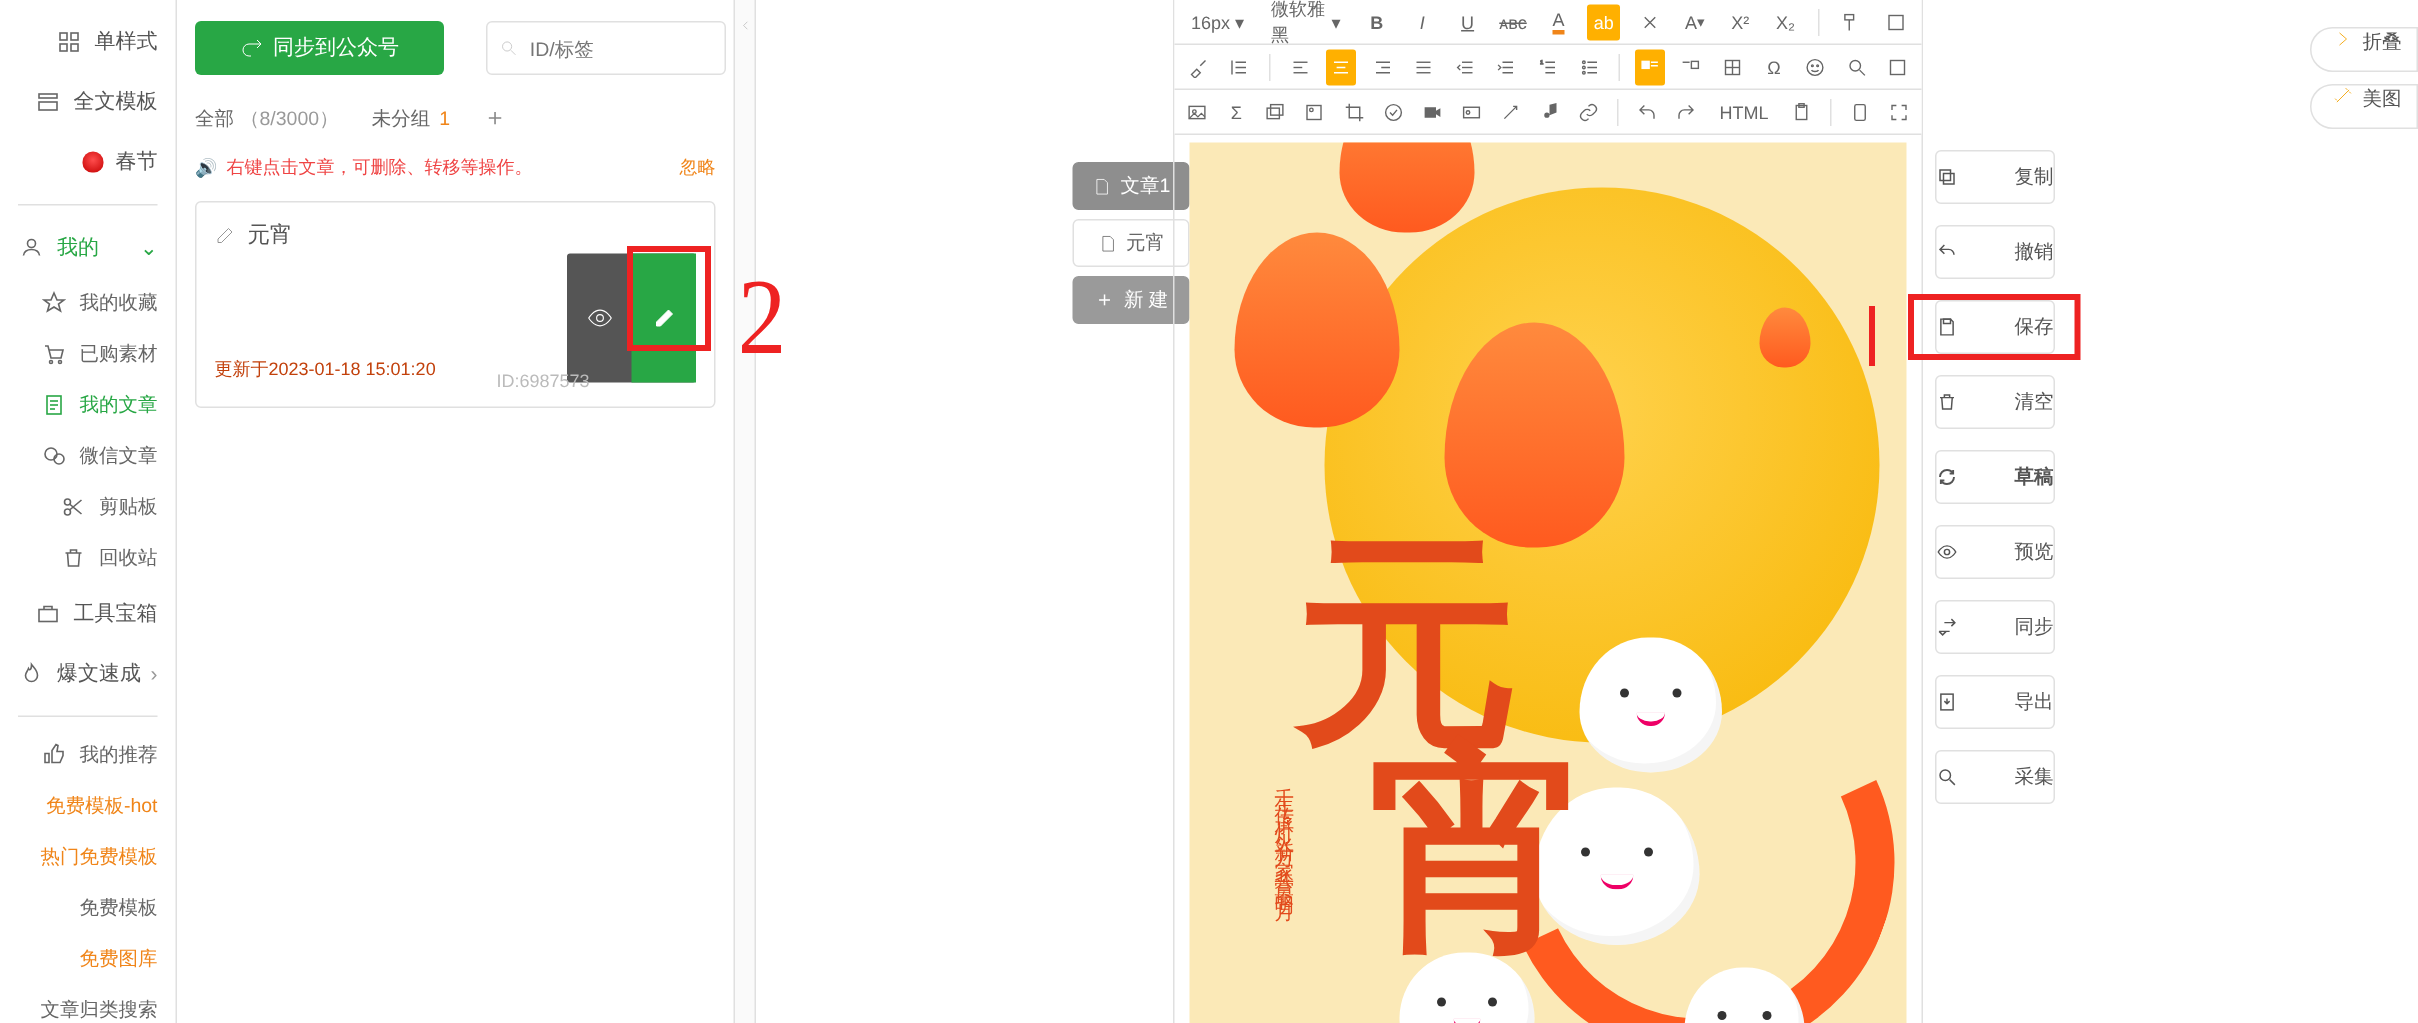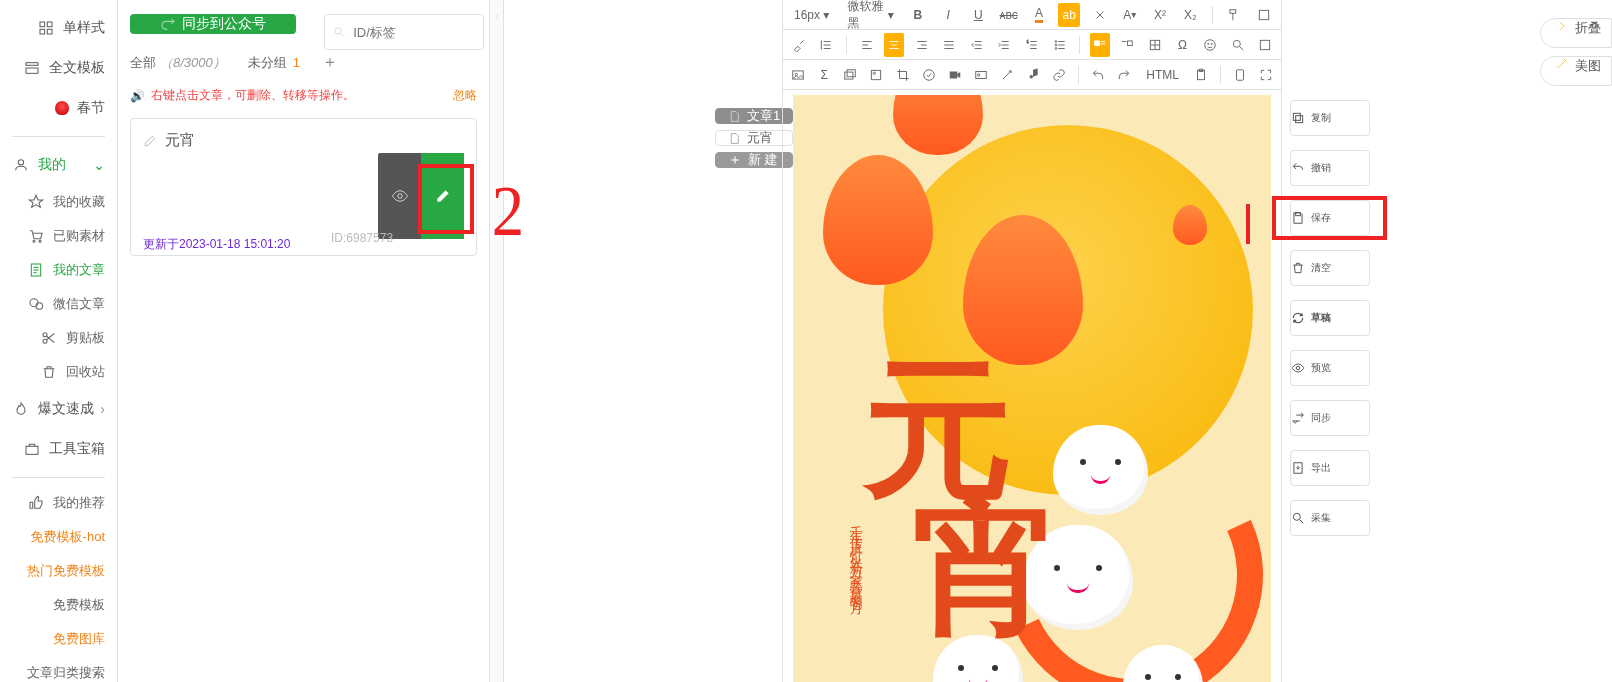--- a/index.html
+++ b/index.html
@@ -24,51 +24,51 @@
   .ls-ico{width:18px;height:18px;margin-right:8px;display:inline-flex;align-items:center;justify-content:center;}
   .ls-ico svg{width:16px;height:16px;stroke:#666;fill:none;stroke-width:1.6;}
   .ls-row.active .ls-ico svg{stroke:var(--green);}
   .ls-sep{height:1px;background:var(--border);margin:8px 12px;}
   .mine-row{display:flex;align-items:center;justify-content:space-between;height:40px;padding:0 12px;color:var(--green);font-size:14px;cursor:pointer;}
   .mine-row .lbl{display:flex;align-items:center;}
   .ls-row .chev,.mine-row .chev{margin-left:auto;color:var(--green);}
   .lantern{width:14px;height:14px;background:radial-gradient(circle at 50% 40%,#ff4d4d,#c40000);border-radius:50% 50% 45% 45%;display:inline-block;margin-right:8px;position:relative;}
   
   .mid-col{position:absolute;left:118px;top:0;width:372px;height:100%;border-right:1px solid var(--border);padding:14px 12px;}
-  .sync-btn{display:flex;align-items:center;justify-content:center;height:20px;background:var(--green);color:#fff;border-radius:4px;font-size:14px;cursor:pointer;}
+  .sync-btn{display:flex;align-items:center;justify-content:center;height:36px;background:var(--green);color:#fff;border-radius:4px;font-size:14px;cursor:pointer;}
   .sync-btn svg{width:16px;height:16px;stroke:#fff;fill:none;margin-right:6px;}
   .search-box{position:absolute;left:206px;top:14px;width:160px;height:36px;border:1px solid var(--border);border-radius:4px;display:flex;align-items:center;padding:0 8px;color:var(--muted);}
   .search-box svg{width:14px;height:14px;stroke:#bbb;fill:none;margin-right:6px;}
   .search-box input{border:none;outline:none;font-size:13px;color:#8b5cf6;width:100%;}
   .filter-row{margin-top:18px;display:flex;align-items:center;color:#666;font-size:13px;}
-  .filter-row .count{color:#999;margin-left:4px;font-style:italic;}
+  .filter-row .count{color:#999;margin-left:4px;}
   .filter-row .unsort{margin-left:22px;}
   .filter-row .one{color:var(--orange);margin-left:6px;}
   .filter-row .plus{margin-left:22px;color:#888;font-size:16px;cursor:pointer;}
   .tip-row{margin-top:14px;display:flex;align-items:center;font-size:12px;}
   .tip-ico{color:var(--orange);margin-right:6px;}
   .tip-txt{color:#ef4444;}
   .tip-ignore{margin-left:auto;color:var(--orange);cursor:pointer;}
   
   .card{margin-top:14px;border:1px solid var(--border);border-radius:4px;background:#fff;padding:12px;position:relative;height:138px;}
   .card-title{display:flex;align-items:center;color:#555;font-size:15px;}
   .card-title svg{width:14px;height:14px;stroke:#888;fill:none;margin-right:8px;}
-  .card-meta{position:absolute;left:12px;bottom:2px;color:#6d28d9;font-size:12px;}
+  .card-meta{position:absolute;left:12px;bottom:16px;color:#c2410c;font-size:12px;}
   .card-id{position:absolute;left:200px;bottom:10px;color:#bbb;font-size:12px;}
   .thumb-wrap{position:absolute;right:12px;top:34px;width:86px;height:86px;background:#555;border-radius:2px;display:flex;}
   .thumb-half{flex:1;display:flex;align-items:center;justify-content:center;}
   .thumb-half.view svg{width:18px;height:18px;stroke:#fff;fill:none;}
   .thumb-half.edit{background:var(--green);}
   .thumb-half.edit svg{width:16px;height:16px;stroke:#fff;fill:#fff;}
   
   .collapse-gutter{position:absolute;left:490px;top:0;width:14px;height:100%;background:#fafafa;border-right:1px solid var(--border);display:flex;align-items:flex-start;justify-content:center;padding-top:12px;cursor:pointer;}
   .collapse-gutter svg{width:10px;height:10px;stroke:#aaa;fill:none;}
   
   .doc-tabs{position:absolute;left:715px;top:108px;display:flex;flex-direction:column;gap:6px;}
-  .doc-tab{display:flex;align-items:center;height:16px;padding:0 12px;border:1px solid var(--border);border-radius:4px;background:#fff;color:#666;font-size:13px;cursor:pointer;min-width:60px;}
+  .doc-tab{display:flex;align-items:center;height:32px;padding:0 12px;border:1px solid var(--border);border-radius:4px;background:#fff;color:#666;font-size:13px;cursor:pointer;min-width:60px;justify-content:center;}
   .doc-tab.active{background:#8e8e8e;color:#fff;border-color:#8e8e8e;}
   .doc-tab svg{width:13px;height:13px;stroke:currentColor;fill:none;margin-right:6px;}
   .doc-tab.new{background:#9a9a9a;color:#fff;border-color:#9a9a9a;}
   .doc-tab.new .plus{font-size:14px;margin-right:6px;}
   
   .editor{position:absolute;left:782px;top:0;width:500px;height:100%;border-left:1px solid var(--border);border-right:1px solid var(--border);}
   .tb-row{height:30px;border-bottom:1px solid var(--border);display:flex;align-items:center;padding:0 6px;gap:8px;background:#fff;}
   .tb-btn{width:26px;height:24px;display:flex;align-items:center;justify-content:center;color:var(--toolbar);border-radius:2px;cursor:pointer;font-size:12px;}
   .tb-btn.wide{width:auto;padding:0 5px;font-size:12px;}
   .tb-btn.sel{background:#ffb000;color:#fff;}
@@ -91,21 +91,21 @@
   .dumpling.b{left:230px;top:430px;width:110px;height:105px;}
   .dumpling.c{left:140px;top:540px;width:90px;height:80px;}
   .dumpling.d{left:330px;top:550px;width:80px;height:75px;}
   .ribbon{position:absolute;left:210px;top:350px;width:260px;height:260px;border:26px solid #ff5a1f;border-left-color:transparent;border-top-color:transparent;border-radius:50%;transform:rotate(20deg);}
   .big-char{position:absolute;font-family:"STKaiti","KaiTi",serif;color:#e24a1b;font-size:150px;line-height:1;font-weight:600;}
   .big-char.a{left:70px;top:260px;}
   .big-char.b{left:120px;top:400px;}
   .v-text{position:absolute;left:50px;top:420px;writing-mode:vertical-rl;color:#e24a1b;font-size:13px;letter-spacing:6px;line-height:1.9;}
   
   .right-panel{position:absolute;left:1290px;top:100px;width:80px;display:flex;flex-direction:column;gap:14px;}
-  .rp-btn{height:36px;border:1px solid var(--border);border-radius:4px;background:#fff;display:flex;align-items:center;justify-content:flex-start;color:#555;font-size:10px;cursor:pointer;gap:6px;}
+  .rp-btn{height:36px;border:1px solid var(--border);border-radius:4px;background:#fff;display:flex;align-items:center;justify-content:space-between;color:#555;font-size:13px;cursor:pointer;gap:6px;}
   .rp-btn svg{width:14px;height:14px;stroke:#555;fill:none;stroke-width:1.7;}
   
   .float-right{position:absolute;right:0;top:18px;display:flex;flex-direction:column;gap:8px;align-items:flex-end;}
   .fr-btn{height:30px;background:#fff;border:1px solid var(--border);border-radius:15px 0 0 15px;padding:0 10px 0 14px;display:flex;color:#555;font-size:13px;cursor:pointer;gap:6px;}
   .fr-btn svg{width:14px;height:14px;stroke:#f2a100;fill:none;}
   
   .anno{position:absolute;pointer-events:none;}
   .anno-rect{border:4px solid #e22;position:absolute;}
   .anno-two{position:absolute;color:#e22;font-size:72px;font-family:"Segoe Script","Comic Sans MS",cursive;font-weight:500;transform:scaleX(.9);}
 </style>
@@ -205,34 +205,34 @@
         <svg viewBox="0 0 24 24">
           <path d="M4 7h16M9 7V4h6v3M6 7l1 13h10l1-13"></path>
         </svg>
       </span>
     <span>回收站</span>
   </div>
 
   <div class="ls-row">
     <span class="ls-ico">
         <svg viewBox="0 0 24 24">
+          <rect x="3" y="8" width="18" height="12"></rect>
+          <path d="M8 8V5h8v3"></path>
+        </svg>
+      </span>
+    <span>工具宝箱</span>
+  </div>
+  <div class="ls-row">
+    <span class="ls-ico">
+        <svg viewBox="0 0 24 24">
           <path d="M12 3c3 4 6 6 6 11a6 6 0 01-12 0c0-3 2-4 3-7 1 2 3 2 3-4z"></path>
         </svg>
       </span>
     <span>爆文速成</span>
     <span class="chev" style="color:#999">›</span>
-  </div>
-  <div class="ls-row">
-    <span class="ls-ico">
-        <svg viewBox="0 0 24 24">
-          <rect x="3" y="8" width="18" height="12"></rect>
-          <path d="M8 8V5h8v3"></path>
-        </svg>
-      </span>
-    <span>工具宝箱</span>
   </div>
   <div class="ls-sep"></div>
 
   <div class="ls-row small">
     <span class="ls-ico">
         <svg viewBox="0 0 24 24">
           <path d="M7 11v9H3v-9h4zm3 9V8l4-6 2 1-1 6h6v4l-3 7H10z"></path>
         </svg>
       </span>
     <span>我的推荐</span>

